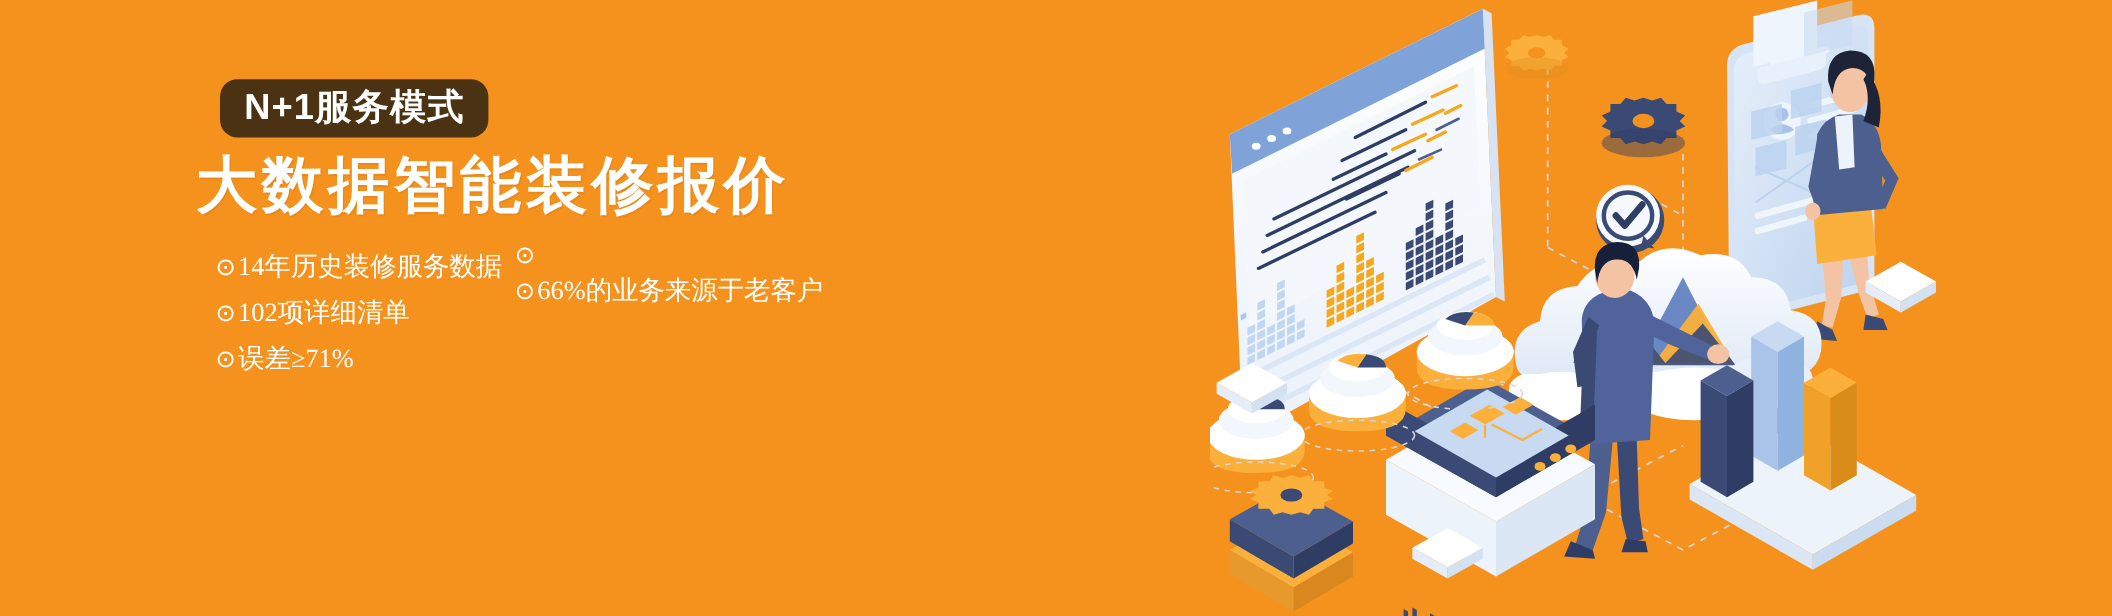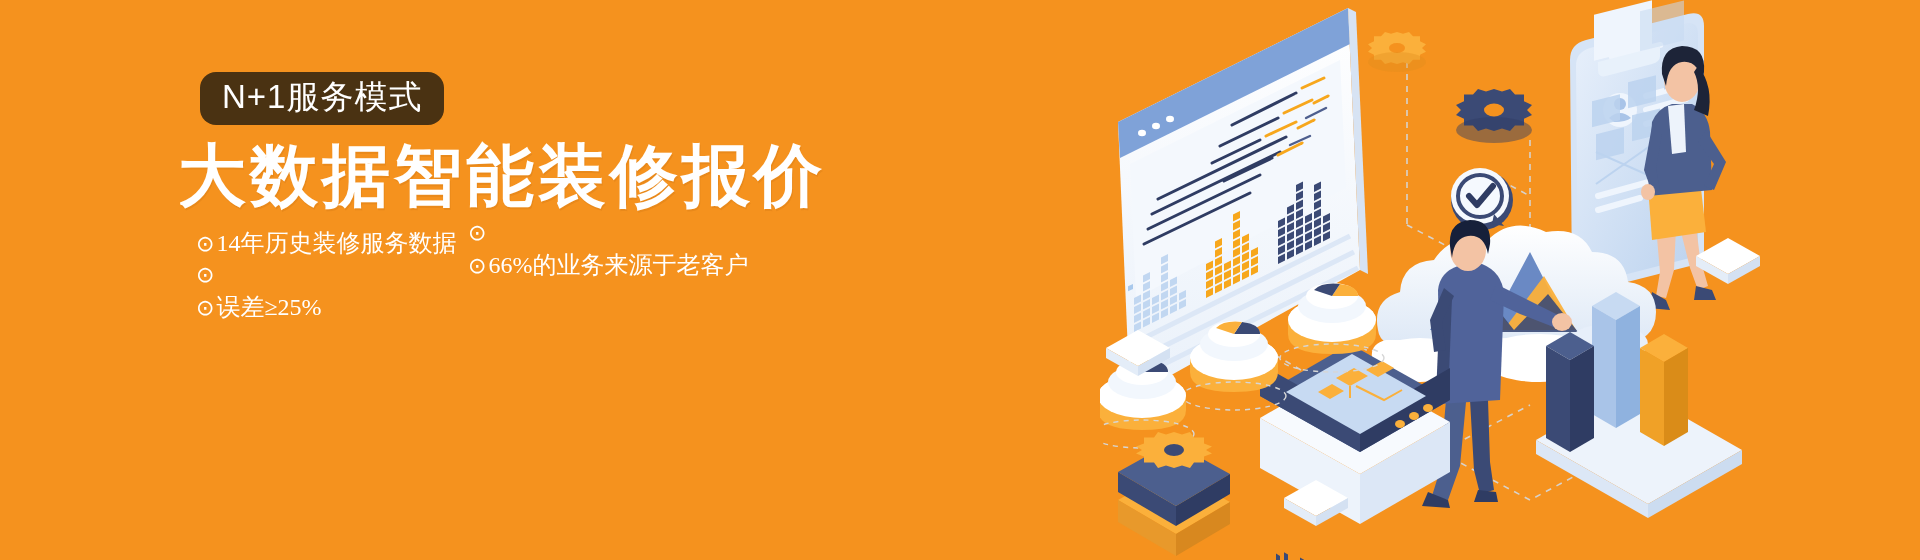--- a/index.html
+++ b/index.html
@@ -21,30 +21,30 @@
     left:178px; top:72px;
     width:760px;
   }
   .badge {
     display:inline-block;
     background:#4A3212;
     color:#FFFFFF;
     border-radius:16px;
     padding:7px 22px 10px 22px;
     font-size:33px;
-    font-weight:normal;
+    font-weight:bold;
     letter-spacing:1px;
     line-height:1.08;
     font-family:"Liberation Sans", sans-serif;
     margin-left:22px;
   }
   .headline {
     margin-top:12px;
     color:#FFFFFF;
-    font-size:68px;
+    font-size:56px;
     font-weight:bold;
     letter-spacing:4px;
     line-height:1.12;
     font-family:"Liberation Sans", sans-serif;
     text-shadow:1px 2px 0 rgba(150,70,0,0.12);
   }
 
   
   #bullets {
     position:absolute;
@@ -91,24 +91,25 @@
 
   <div id="bullets">
 
     <div class="bullet-col col-left">
       <div class="bullet">
         <span class="mark">⊙</span>
         <span>14年历史装修服务数据</span>
       </div>
       <div class="bullet">
         <span class="mark">⊙</span>
+        <span>102项详细清单</span>
       </div>
       <div class="bullet">
         <span class="mark">⊙</span>
-        <span>误差≥25%</span>
+        <span>误差≥71%</span>
       </div>
     </div>
 
     <div class="bullet-col col-right">
       <div class="bullet">
         <span class="mark">⊙</span>
       </div>
       <div class="bullet">
         <span class="mark">⊙</span>
         <span>66%的业务来源于老客户</span>

